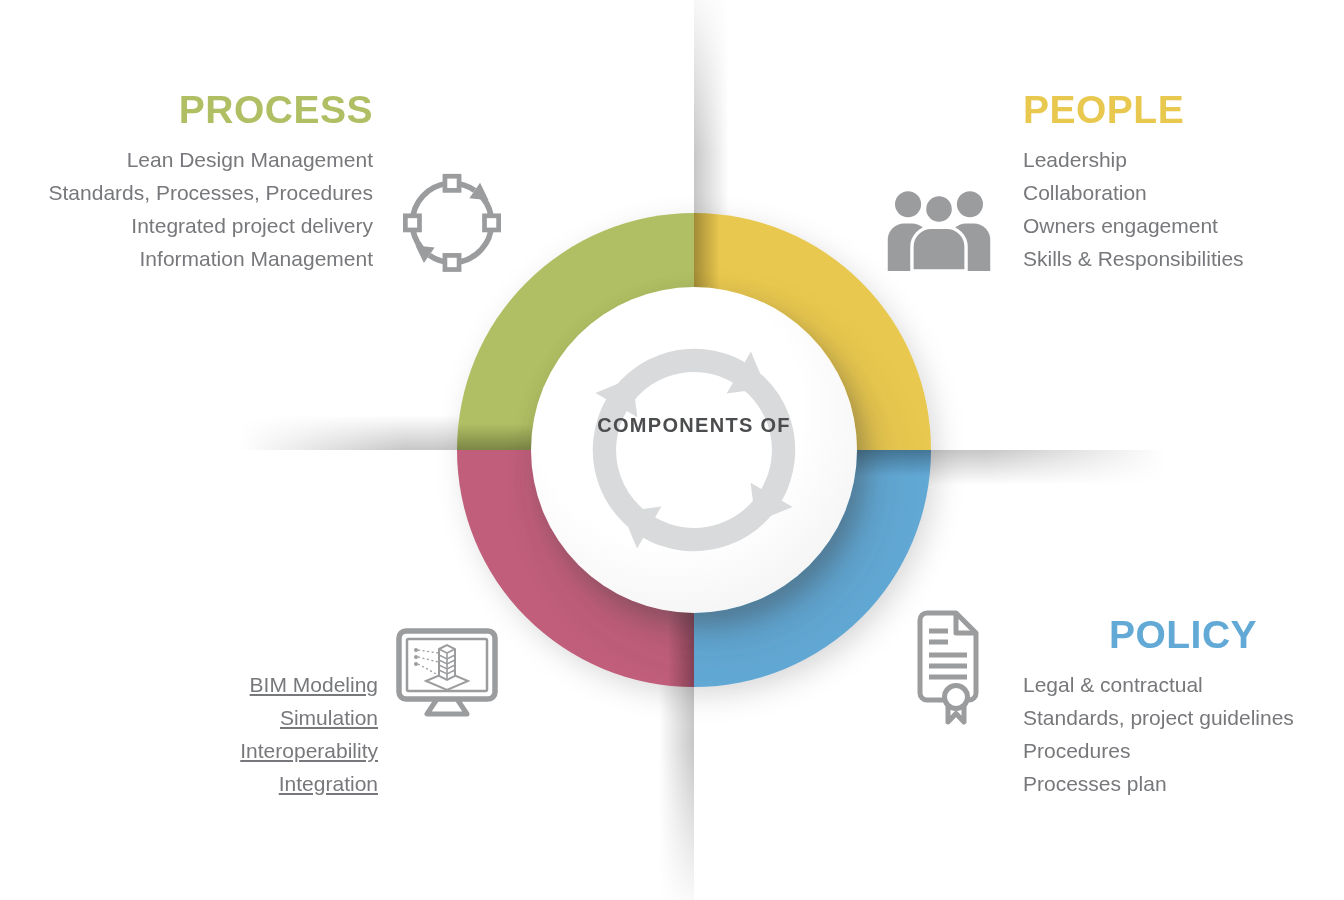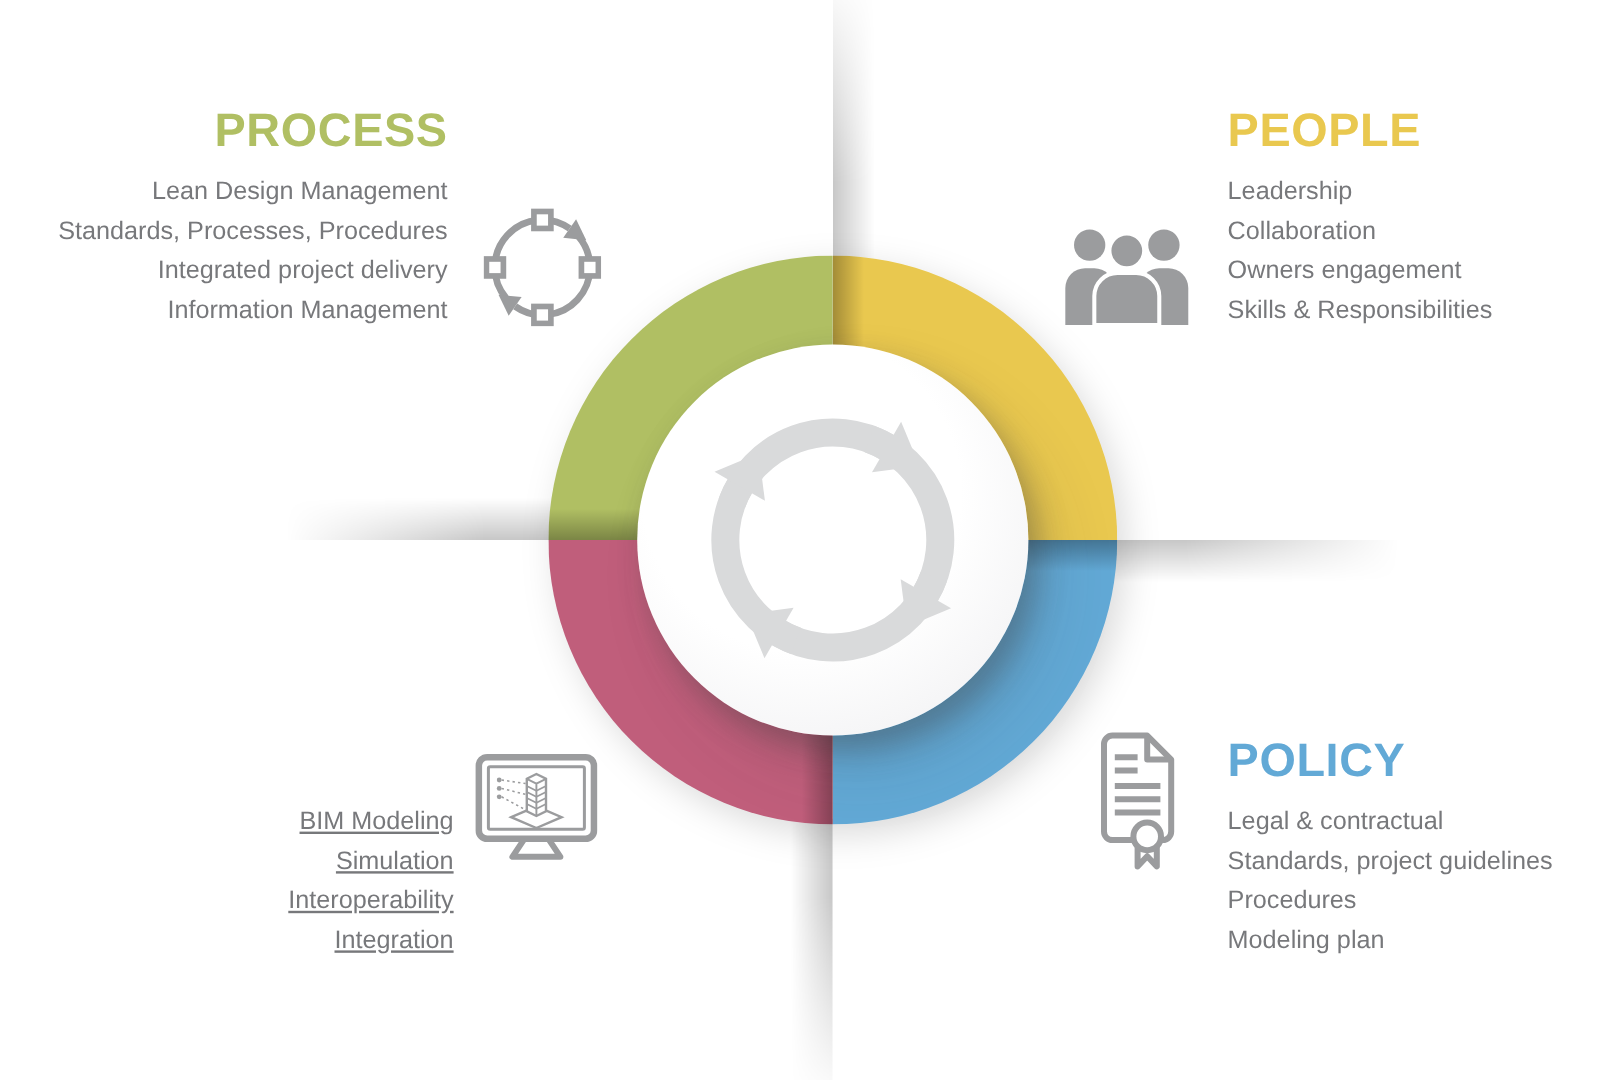--- a/index.html
+++ b/index.html
@@ -57,21 +57,21 @@
   .center-title{font-size:56px;font-weight:700;letter-spacing:1px;line-height:54px;margin-top:4px;}
   
   .q-title{position:absolute;z-index:5;font-size:39px;font-weight:700;line-height:44px;letter-spacing:.5px;}
   .q-list{position:absolute;z-index:5;font-size:21px;line-height:33px;color:var(--body-text-color);}
   .t-process{left:20px;top:88px;width:353px;text-align:right;color:var(--process-color);}
   .l-process{left:20px;top:143px;width:353px;text-align:right;}
   .t-people{left:1023px;top:88px;width:310px;text-align:left;color:var(--people-color);}
   .l-people{left:1023px;top:143px;width:310px;text-align:left;}
   .t-technology{left:22px;top:613px;width:356px;text-align:right;color:var(--technology-color);}
   .l-technology{left:22px;top:668px;width:356px;text-align:right;text-decoration:underline;}
-  .t-policy{left:1023px;top:613px;width:320px;text-align:left;color:var(--policy-color);}
+  .t-policy{left:1023px;top:613px;width:320px;text-align:center;color:var(--policy-color);}
   .l-policy{left:1023px;top:668px;width:320px;text-align:left;}
   
   .icon{position:absolute;z-index:5;}
   .icon-process{left:403px;top:170px;}
   .icon-people{left:881px;top:179px;}
   .icon-technology{left:396px;top:628px;}
   .icon-policy{left:908px;top:610px;}
 </style>
 </head>
 <body>
@@ -94,20 +94,21 @@
     <svg class="cycle-arrows" width="224" height="224" viewBox="0 0 240 240">
       <g id="ca" fill="var(--center-arrow-color)" stroke="var(--center-arrow-color)">
         <path d="M29.8,87.2 A96,96 0 0 1 168,36.9" fill="none" stroke-width="25"></path>
         <polygon points="197.4,53.9 155,59.4 181,14.4" stroke="none"></polygon>
       </g>
       <use href="#ca" transform="rotate(90 120 120)"></use>
       <use href="#ca" transform="rotate(180 120 120)"></use>
       <use href="#ca" transform="rotate(270 120 120)"></use>
     </svg>
     <div class="center-text">
+      <div class="center-eyebrow">COMPONENTS OF</div>
     </div>
   </div>
 
   <div class="q-title t-process">PROCESS</div>
   <div class="q-list l-process">
     <div>Lean Design Management</div>
     <div>Standards, Processes, Procedures</div>
     <div>Integrated project delivery</div>
     <div>Information Management</div>
   </div>
@@ -172,21 +173,21 @@
       <circle cx="20" cy="29" r="2"></circle>
       <circle cx="20" cy="36" r="2"></circle>
     </g>
   </svg>
 
   <div class="q-title t-policy">POLICY</div>
   <div class="q-list l-policy">
     <div>Legal &amp; contractual</div>
     <div>Standards, project guidelines</div>
     <div>Procedures</div>
-    <div>Modeling plan</div>
+    <div>Processes plan</div>
   </div>
   <svg class="icon icon-policy" width="76" height="116" viewBox="0 0 76 116">
     <g stroke="var(--icon-color)" fill="none" stroke-width="5" stroke-linejoin="round">
       <path d="M19,3 a7,7 0 0 0 -7,7 V83 a7,7 0 0 0 7,7 H61 a7,7 0 0 0 7,-7 V23 L48,3 Z"></path>
       <path d="M48,3 V23 H68"></path>
       <path d="M21,21 H40 M21,32 H40 M21,45 H59 M21,56 H59 M21,67 H59" stroke-linecap="butt"></path>
       <polygon points="40,88 40,112 48,103.5 56,112 56,88" fill="#ffffff"></polygon>
       <circle cx="48" cy="87" r="11.5" fill="#ffffff"></circle>
     </g>
   </svg>

